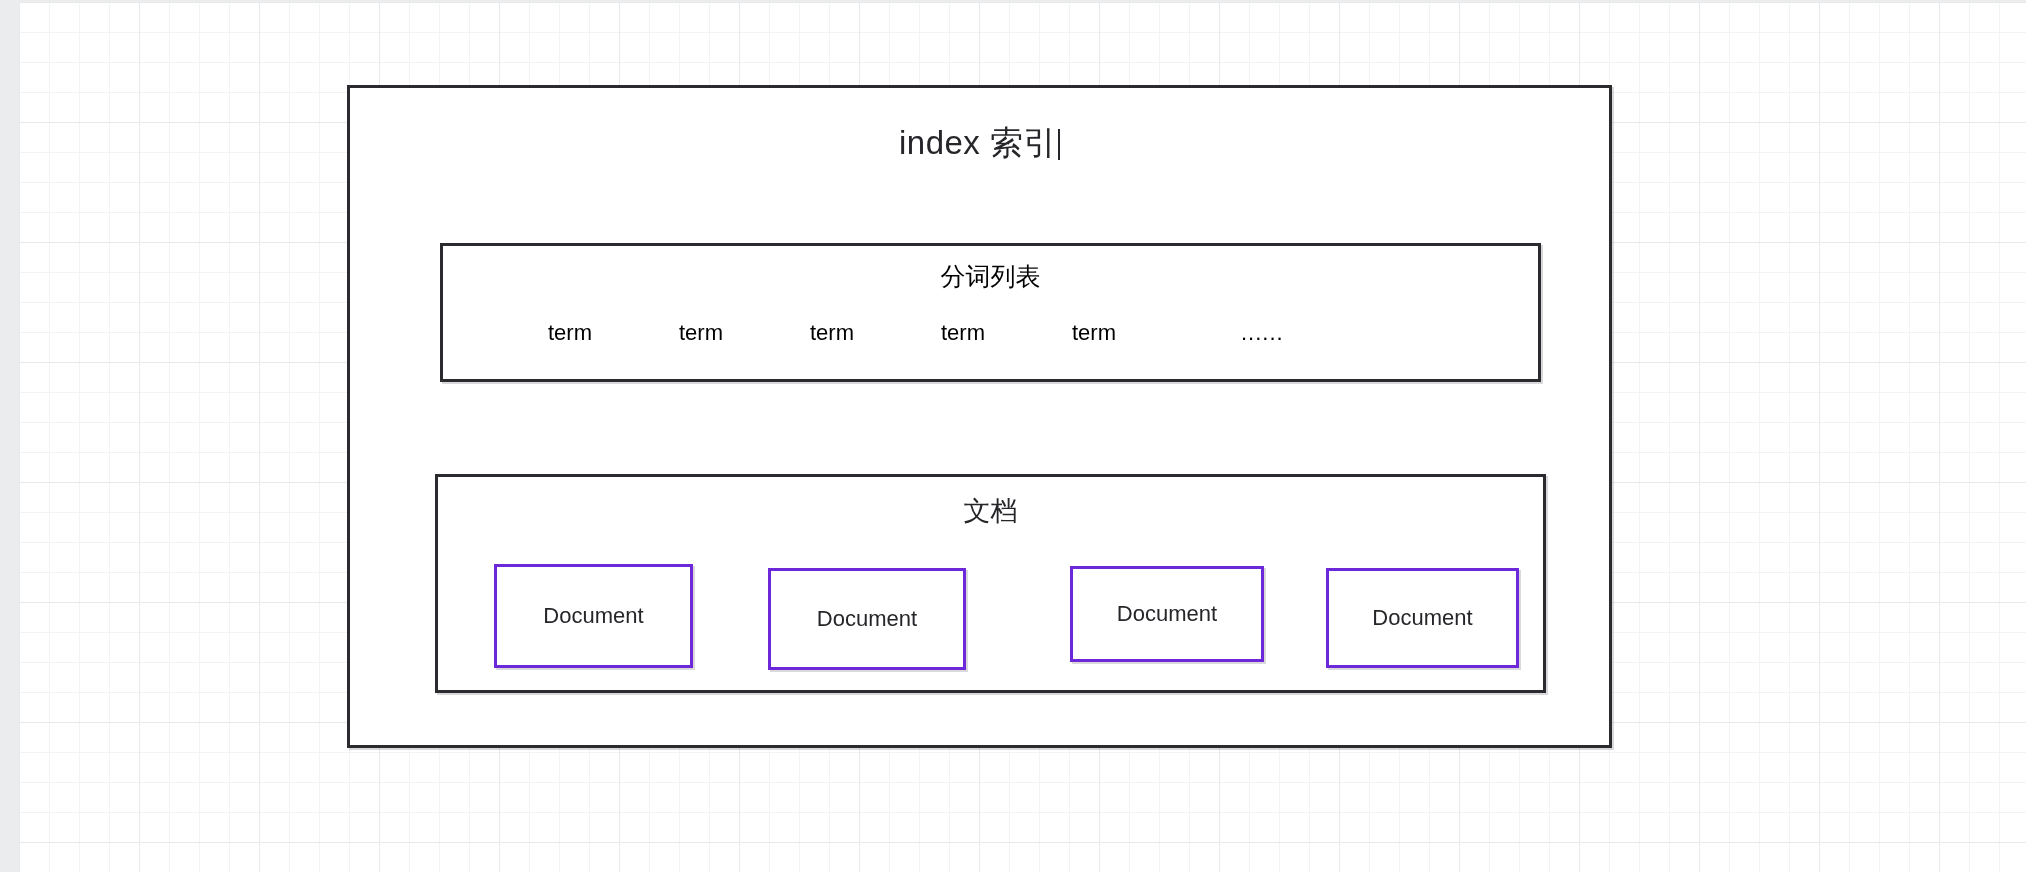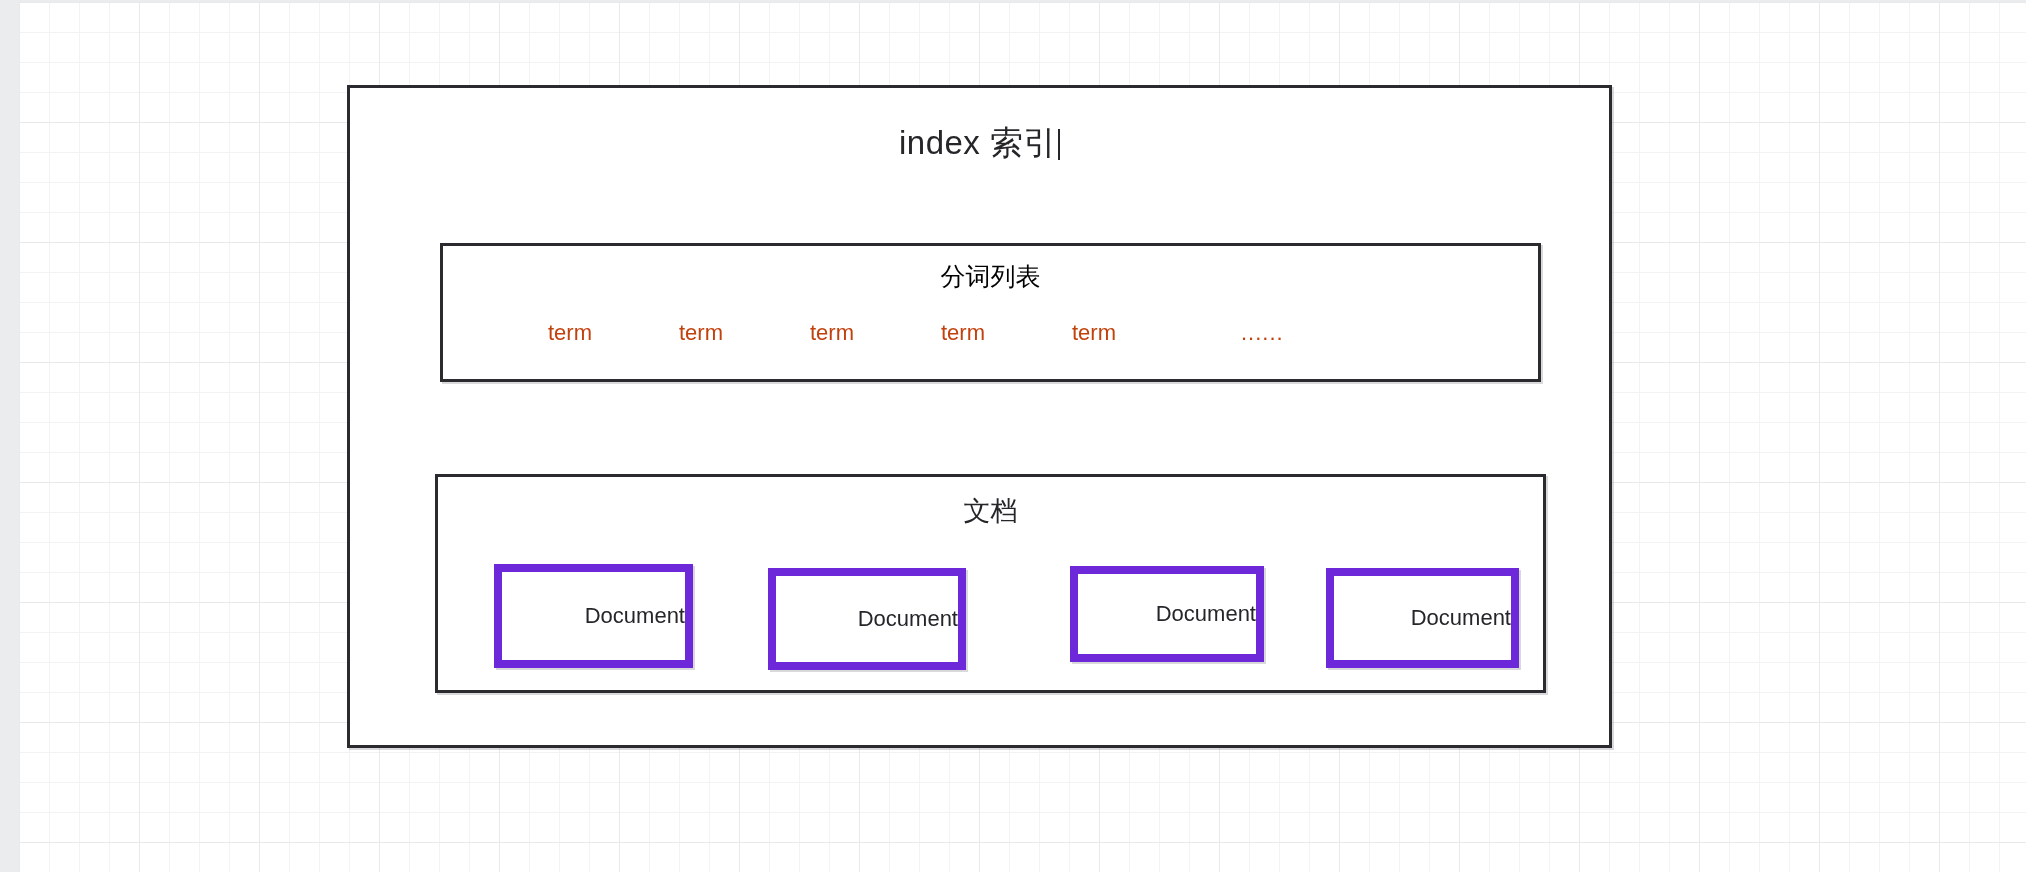--- a/index.html
+++ b/index.html
@@ -121,21 +121,21 @@
     left: 105px;
     top: 72px;
     width: 940px;
     height: 34px;
   }
   .term-item {
     position: absolute;
     top: 0;
     font-size: 22px;
     line-height: 30px;
-    color: #c2410c;
+    color: #000000;
     white-space: nowrap;
   }
   .term-item.t0 { left: 0px;   }
   .term-item.t1 { left: 131px; }
   .term-item.t2 { left: 262px; }
   .term-item.t3 { left: 393px; }
   .term-item.t4 { left: 524px; }
   .term-item.ellipsis { left: 693px; letter-spacing: 1px; }
 
   
@@ -159,25 +159,25 @@
     text-align: center;
     font-size: 27px;
     line-height: 36px;
     color: #26262a;
   }
 
   .doc-box {
     position: absolute;
     box-sizing: border-box;
     background: #ffffff;
-    border: 8px solid #6d28d9;
+    border: 3px solid #6d28d9;
     box-shadow: 2px 2px 0 0 rgba(120,120,130,0.28);
     display: flex;
     align-items: center;
-    justify-content: flex-end;
+    justify-content: center;
   }
   .doc-box span {
     font-size: 22px;
     line-height: 28px;
     color: #26262a;
     white-space: nowrap;
   }
 
   .doc-box.d0 { left: 56px;  top: 87px;  width: 199px; height: 104px; }
   .doc-box.d1 { left: 330px; top: 91px;  width: 198px; height: 102px; }

